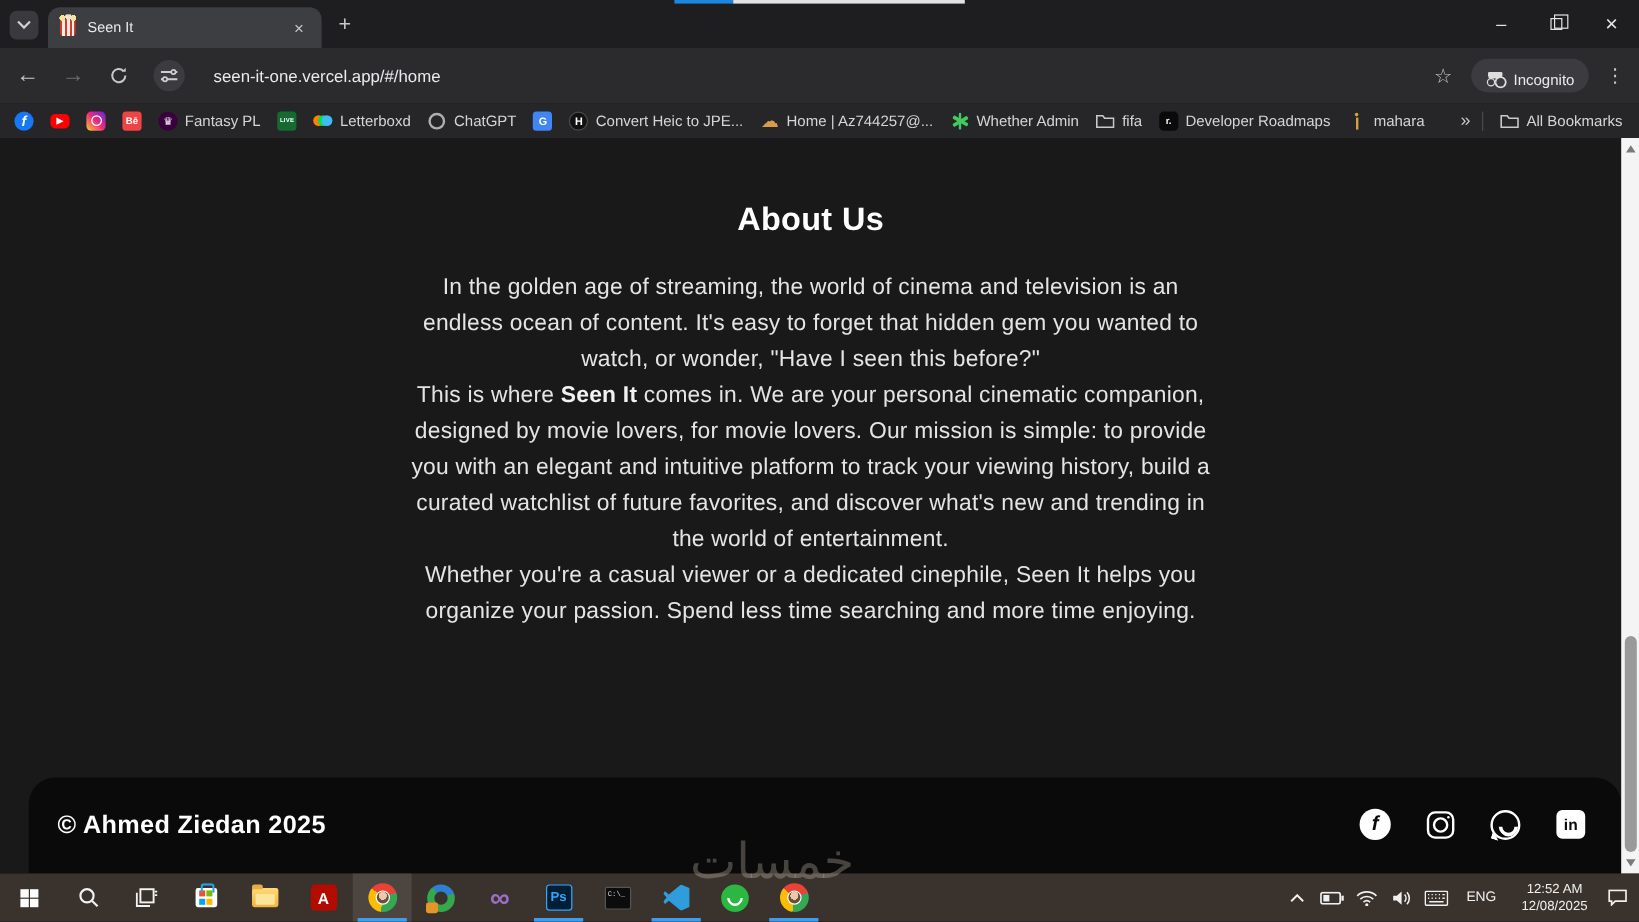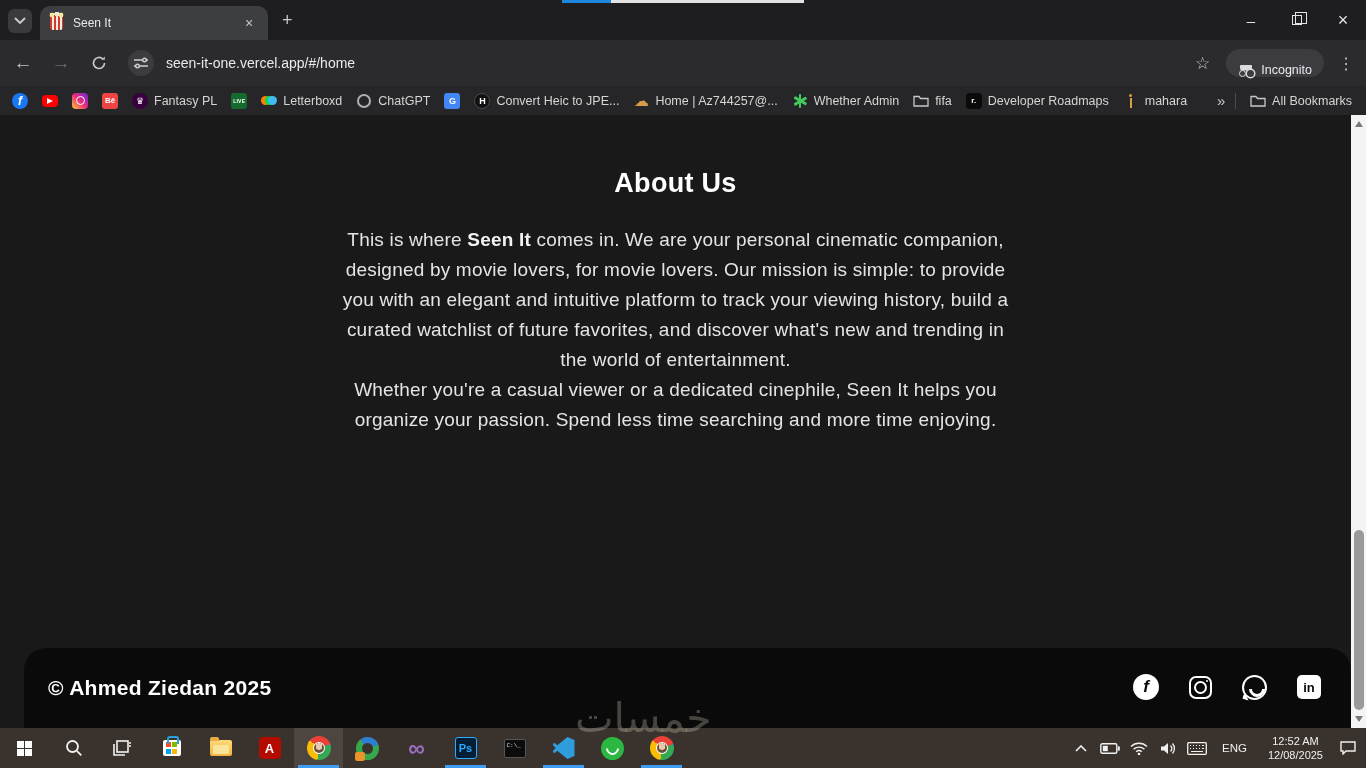--- a/index.html
+++ b/index.html
@@ -32,24 +32,24 @@
   .restore-glyph { width:10px; height:10px; border:1px solid #e4e4e4; position:relative; background:#1e1e20; }
   .restore-glyph::before { content:""; position:absolute; left:2px; top:-4px; width:10px; height:10px; border:1px solid #e4e4e4; }
 
   .toolbar { position:absolute; top:40px; left:0; width:1366px; height:46px; background:#2b2b2d;
     display:flex; align-items:center; }
   .nav-ic { width:30px; height:30px; display:flex; align-items:center; justify-content:center;
     font-size:19px; color:#c7c7c7; margin-left:8px; }
   .nav-ic.disabled { color:#6d6d6d; }
   .site-info { width:26px; height:26px; border-radius:50%; background:#3c3c40; margin-left:14px;
     display:flex; align-items:center; justify-content:center; }
-  .url-text { color:#e8eaed; font-size:14px; margin-left:12px; flex:1; }
+  .url-text { color:#e8eaed; font-size:14px; margin-left:24px; flex:1; }
   .star-btn { color:#c7c7c7; font-size:17px; margin-right:16px; }
-  .incognito-pill { height:28px; border-radius:14px; background:#3c3c40; display:flex; align-items:flex-end;
-    padding:0 12px; gap:7px; margin-right:12px; color:#e8eaed; font-size:12.5px; }
+  .incognito-pill { height:28px; border-radius:14px; background:#3c3c40; display:flex; align-items:flex-start;
+    padding:11px 12px; gap:7px; margin-right:12px; color:#e8eaed; font-size:12.5px; }
   .incog-icon { width:16px; height:12px; position:relative; }
   .incog-icon::before { content:""; position:absolute; top:0; left:2px; width:12px; height:4px; background:#ddd;
     border-radius:1px; box-shadow:0 2px 0 -0.5px #ddd; }
   .incog-icon::after { content:""; position:absolute; bottom:0; left:1px; width:5px; height:5px; border-radius:50%;
     border:1.5px solid #ddd; box-shadow:7px 0 0 -1.5px transparent, 8px 0 0 0 #3c3c40, 8px 0 0 1.5px #ddd; }
   .menu-dots { color:#c7c7c7; font-size:16px; margin-right:10px; width:20px; text-align:center; }
 
   .bookmarks-bar { position:absolute; top:86px; left:0; width:1366px; height:29px; background:#262628;
     display:flex; align-items:center; padding-left:12px; color:#d5d5d5; font-size:12.5px; }
   .bm { display:flex; align-items:center; gap:6px; margin-right:14px; white-space:nowrap; }
@@ -303,20 +303,21 @@
           </svg>
         </span>
       <span data-interactable="false">All Bookmarks</span>
     </div>
   </div>
 </div>
 
 <div class="viewport" data-interactable="false">
   <h1 class="about-title" data-interactable="false">About Us</h1>
   <div class="about-col" data-interactable="false">
+    <p data-interactable="false">In the golden age of streaming, the world of cinema and television is an endless ocean of content. It's easy to forget that hidden gem you wanted to watch, or wonder, "Have I seen this before?"</p>
     <p data-interactable="false"><span>This is where </span><span class="bold-inline">Seen It</span><span> comes in. We are your personal cinematic companion, designed by movie lovers, for movie lovers. Our mission is simple: to provide you with an elegant and intuitive platform to track your viewing history, build a curated watchlist of future favorites, and discover what's new and trending in the world of entertainment.</span></p>
     <p data-interactable="false">Whether you're a casual viewer or a dedicated cinephile, Seen It helps you organize your passion. Spend less time searching and more time enjoying.</p>
   </div>
   <div class="page-footer" data-interactable="false">
     <div class="copyright" data-interactable="false">© Ahmed Ziedan 2025</div>
     <div class="socials" data-interactable="false">
       <div class="soc soc-fb" data-interactable="true">f</div>
       <div class="soc soc-ig" data-interactable="true"></div>
       <div class="soc soc-wa" data-interactable="true"></div>
       <div class="soc soc-li" data-interactable="true">in</div>

